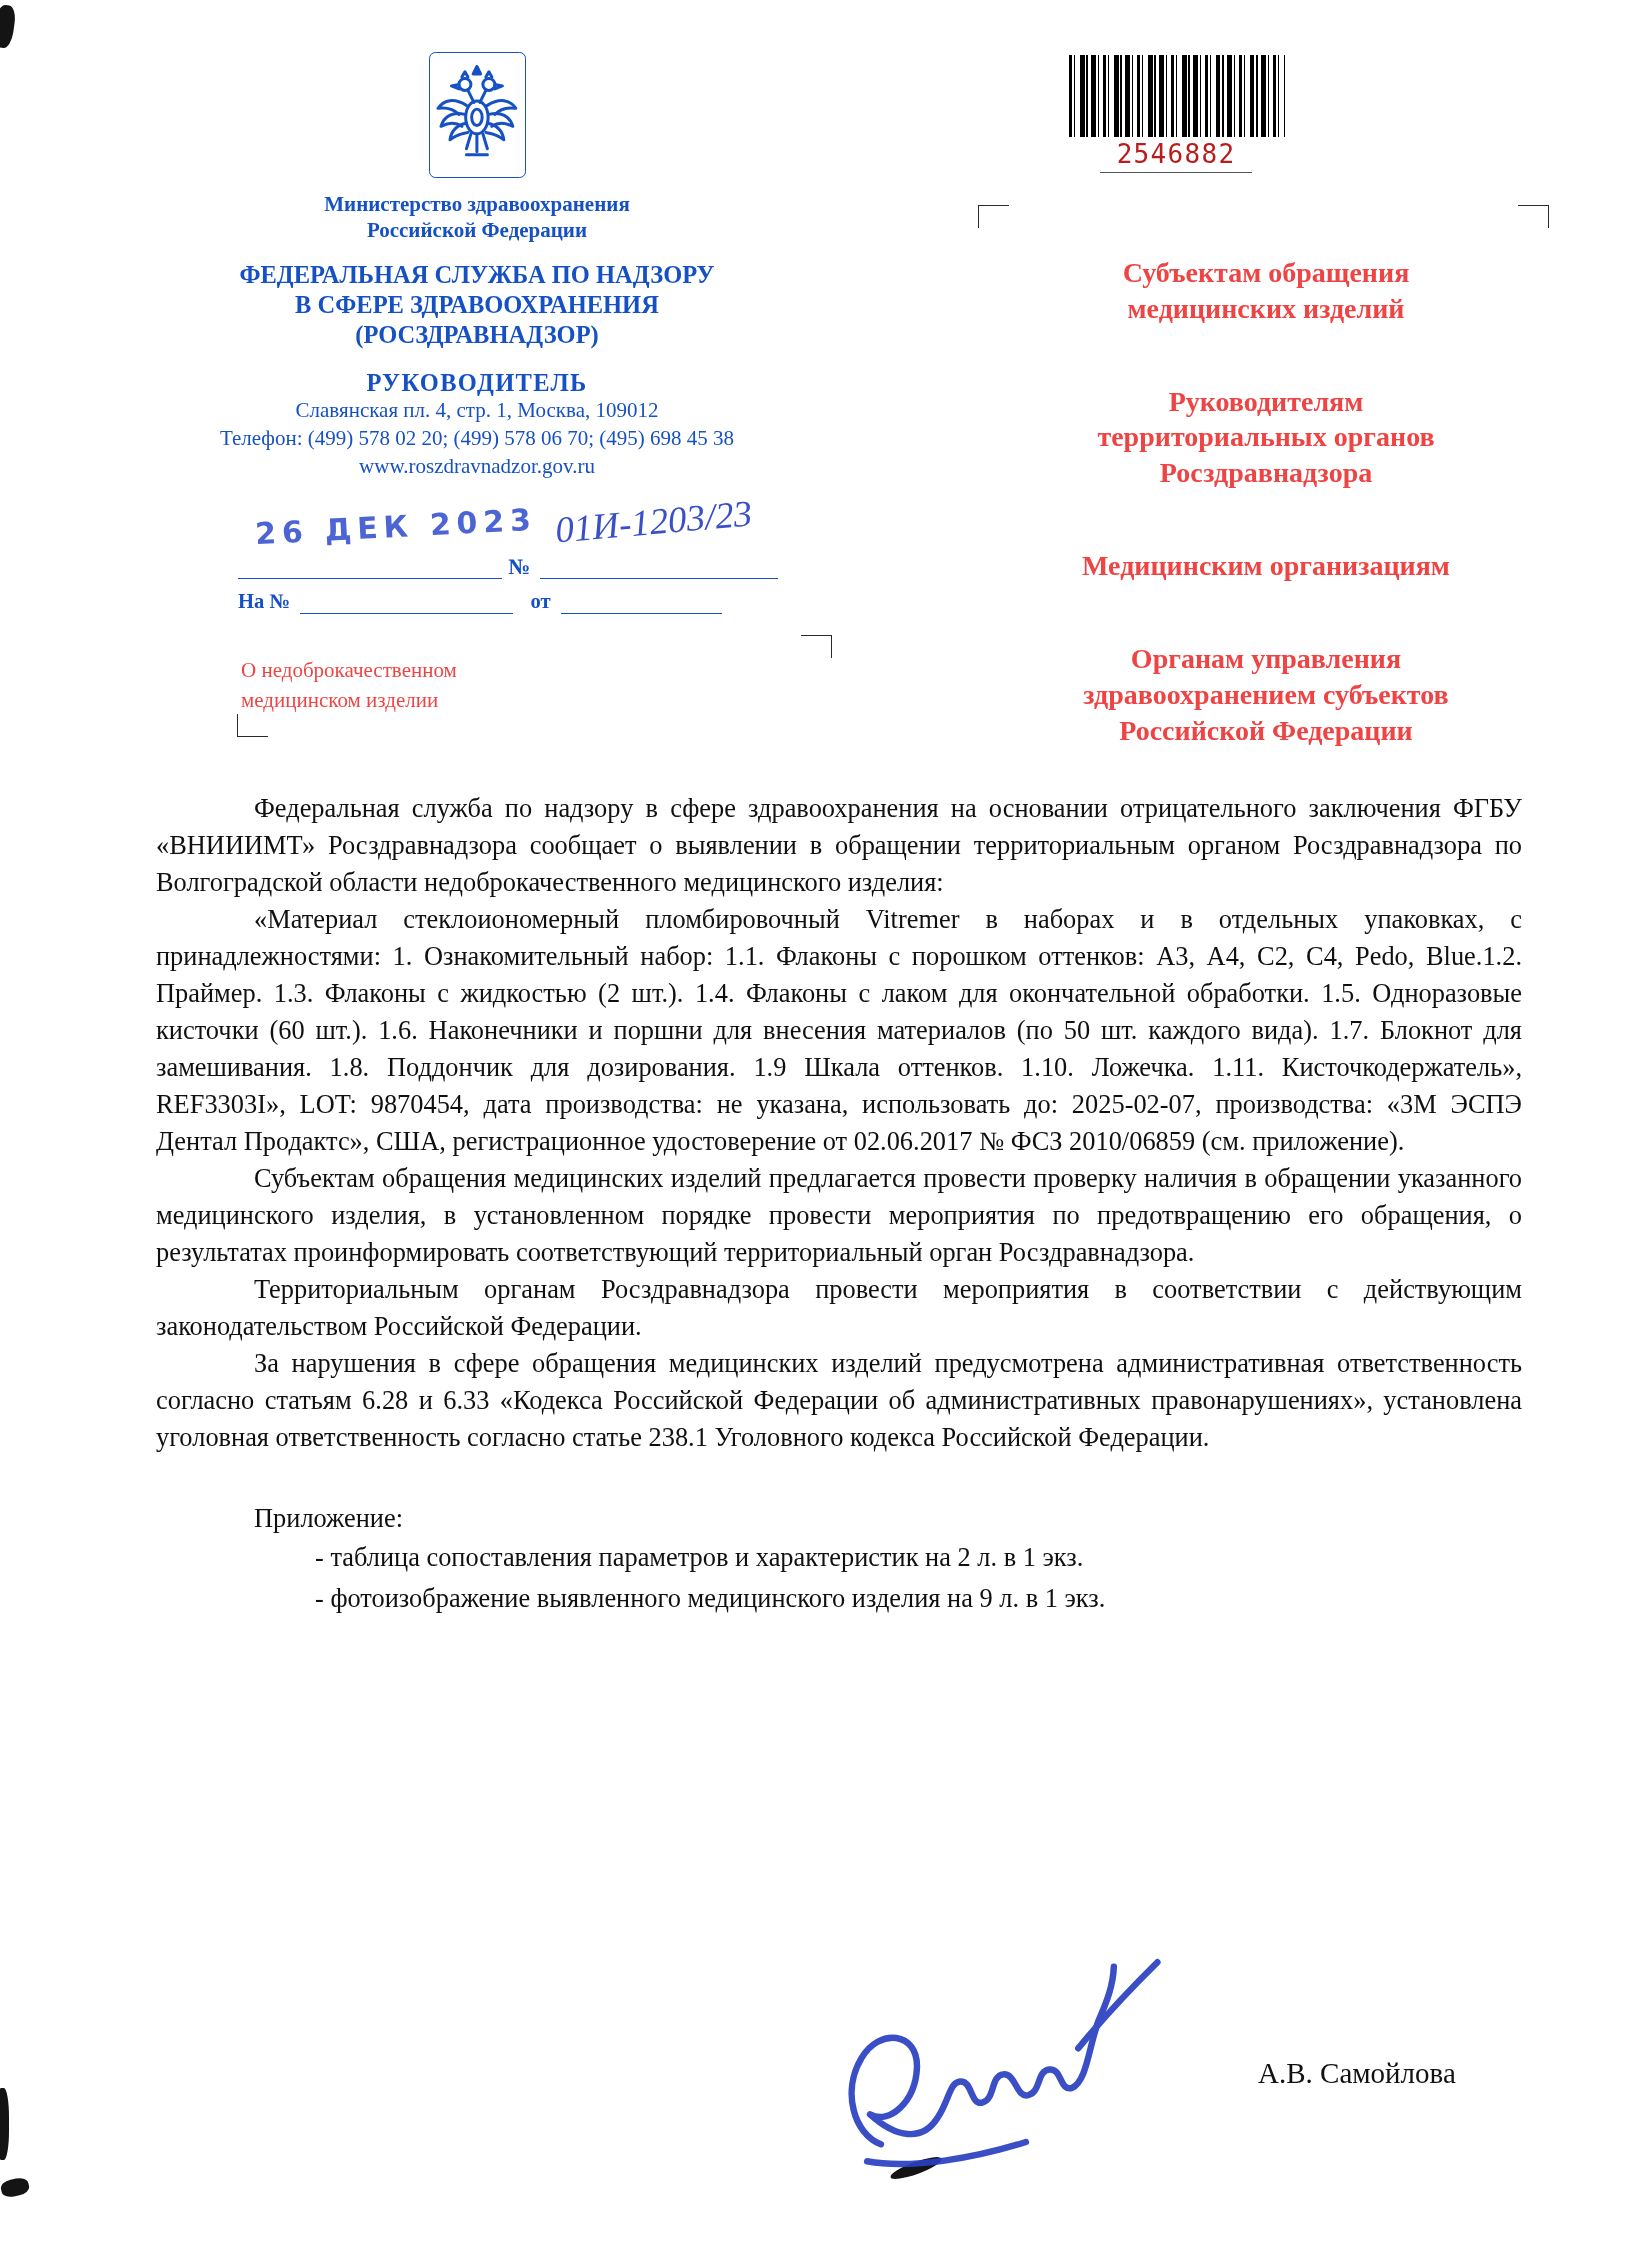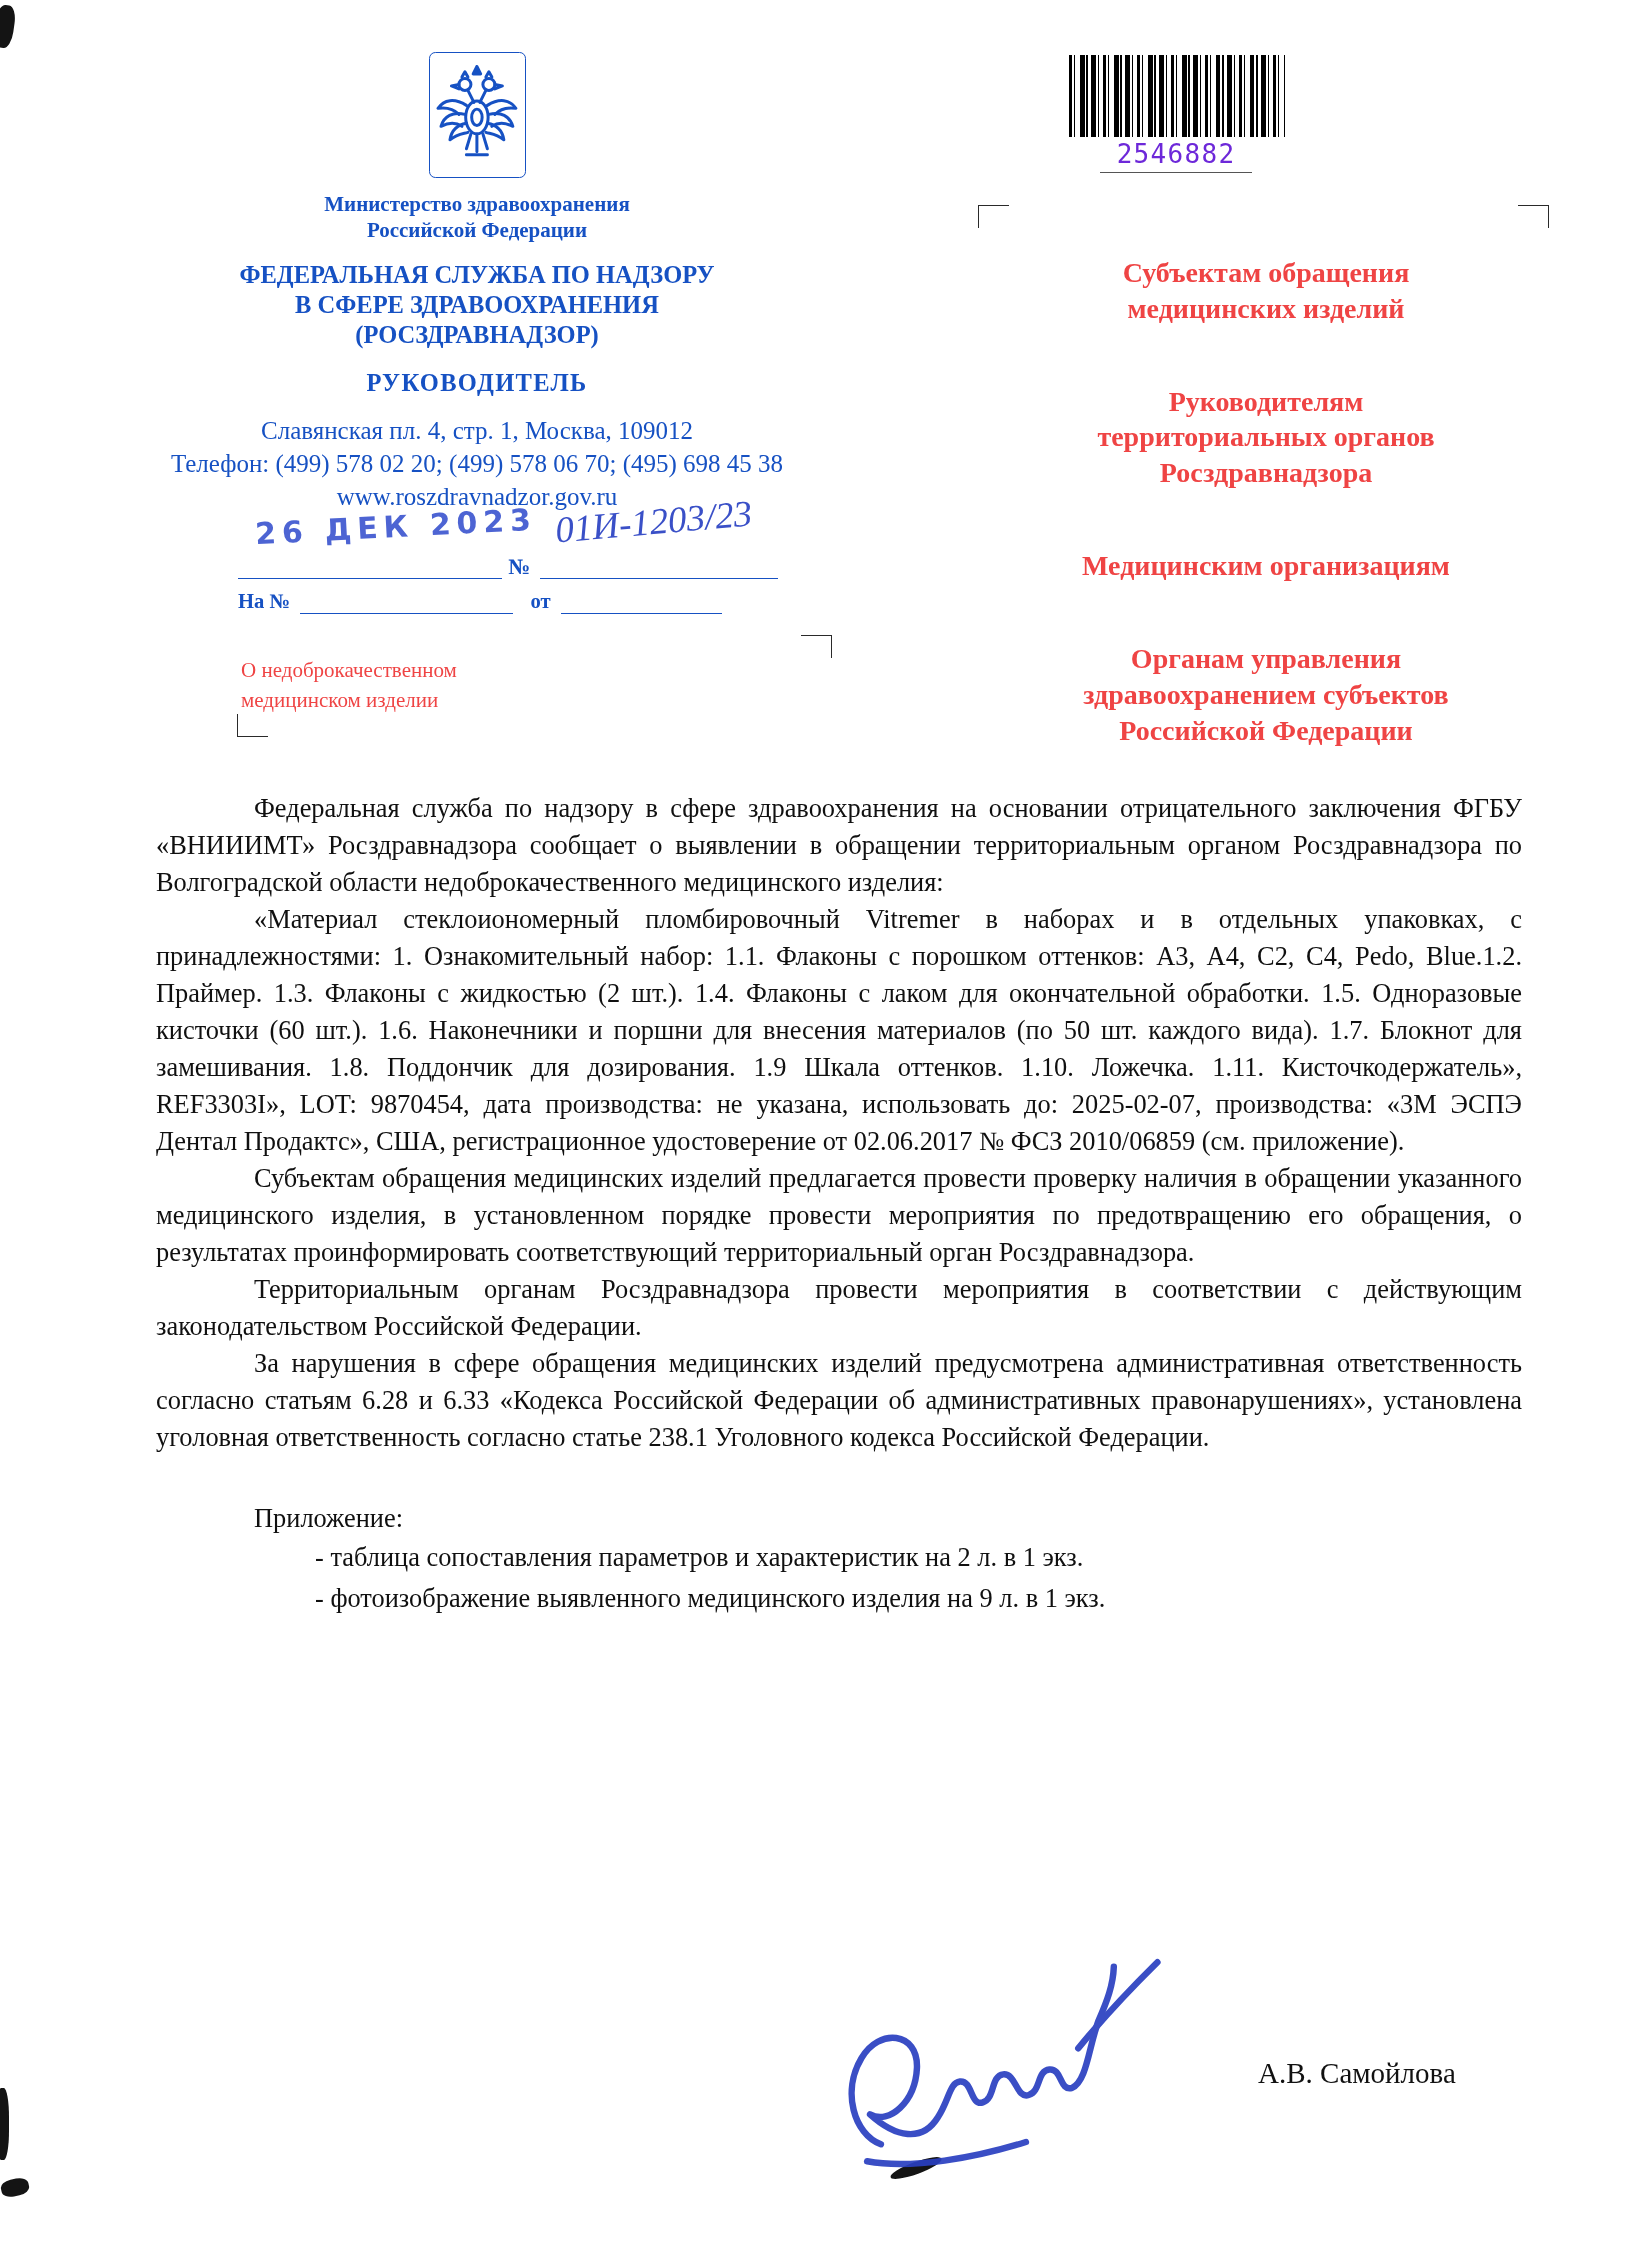--- a/index.html
+++ b/index.html
@@ -32,21 +32,21 @@
   }
   .emblem-box{
     display:inline-block;width:97px;height:126px;
     border:1.9px solid var(--accent);border-radius:6.4px;
     box-sizing:border-box;padding:3.9px 2.6px;
   }
   .emblem-box svg{width:100%;height:100%;}
   .lh-ministry{margin-top:14px;font-weight:bold;font-size:21px;line-height:1.22;}
   .lh-service{margin-top:17px;font-weight:bold;font-size:24.5px;line-height:1.22;}
   .lh-role{margin-top:19.3px;font-weight:bold;font-size:24.5px;letter-spacing:1.3px;}
-  .lh-contact{margin-top:17px;font-size:25px;line-height:1.32;}
+  .lh-contact{font-size:21px;line-height:1.32;}
 
   
   .ref-row{
     position:absolute;left:238px;top:543px;width:554px;height:36px;
     display:flex;align-items:flex-end;color:var(--accent);
   }
   .uline{display:inline-block;border-bottom:1.9px solid var(--accent);height:30px;}
   .ul-1{width:264px;}
   .ul-2{width:238px;margin-left:9px;}
   .no-label{font-size:22px;font-weight:bold;margin-left:6.4px;line-height:1;padding-bottom:1.3px;}
@@ -96,21 +96,21 @@
       #000 0 3.2px, #fff 3.2px 5.2px,
       #000 5.2px 6.4px, #fff 6.4px 11px,
       #000 11px 15.5px, #fff 15.5px 17.4px,
       #000 17.4px 18.7px, #fff 18.7px 22px,
       #000 22px 27px, #fff 27px 29px,
       #000 29px 30px, #fff 30px 34px);
     border:0.6px solid #fff;
   }
   .barcode-number{
     font-family:"DejaVu Sans Mono", monospace;
-    font-size:26px;color:#6d28d9;margin-top:1.3px;letter-spacing:1.3px;
+    font-size:26px;color:#b91c1c;margin-top:1.3px;letter-spacing:1.3px;
     border-bottom:1.3px solid #555;display:inline-block;padding:0 17px 2.6px;
   }
 
   
   .addressees{
     position:absolute;left:960px;top:255px;width:612px;
     text-align:center;font-weight:bold;font-size:28px;line-height:1.28;color:#ef4444;
   }
   .addr-block{margin-bottom:57px;}
   .addr-block:last-child{margin-bottom:0;}

